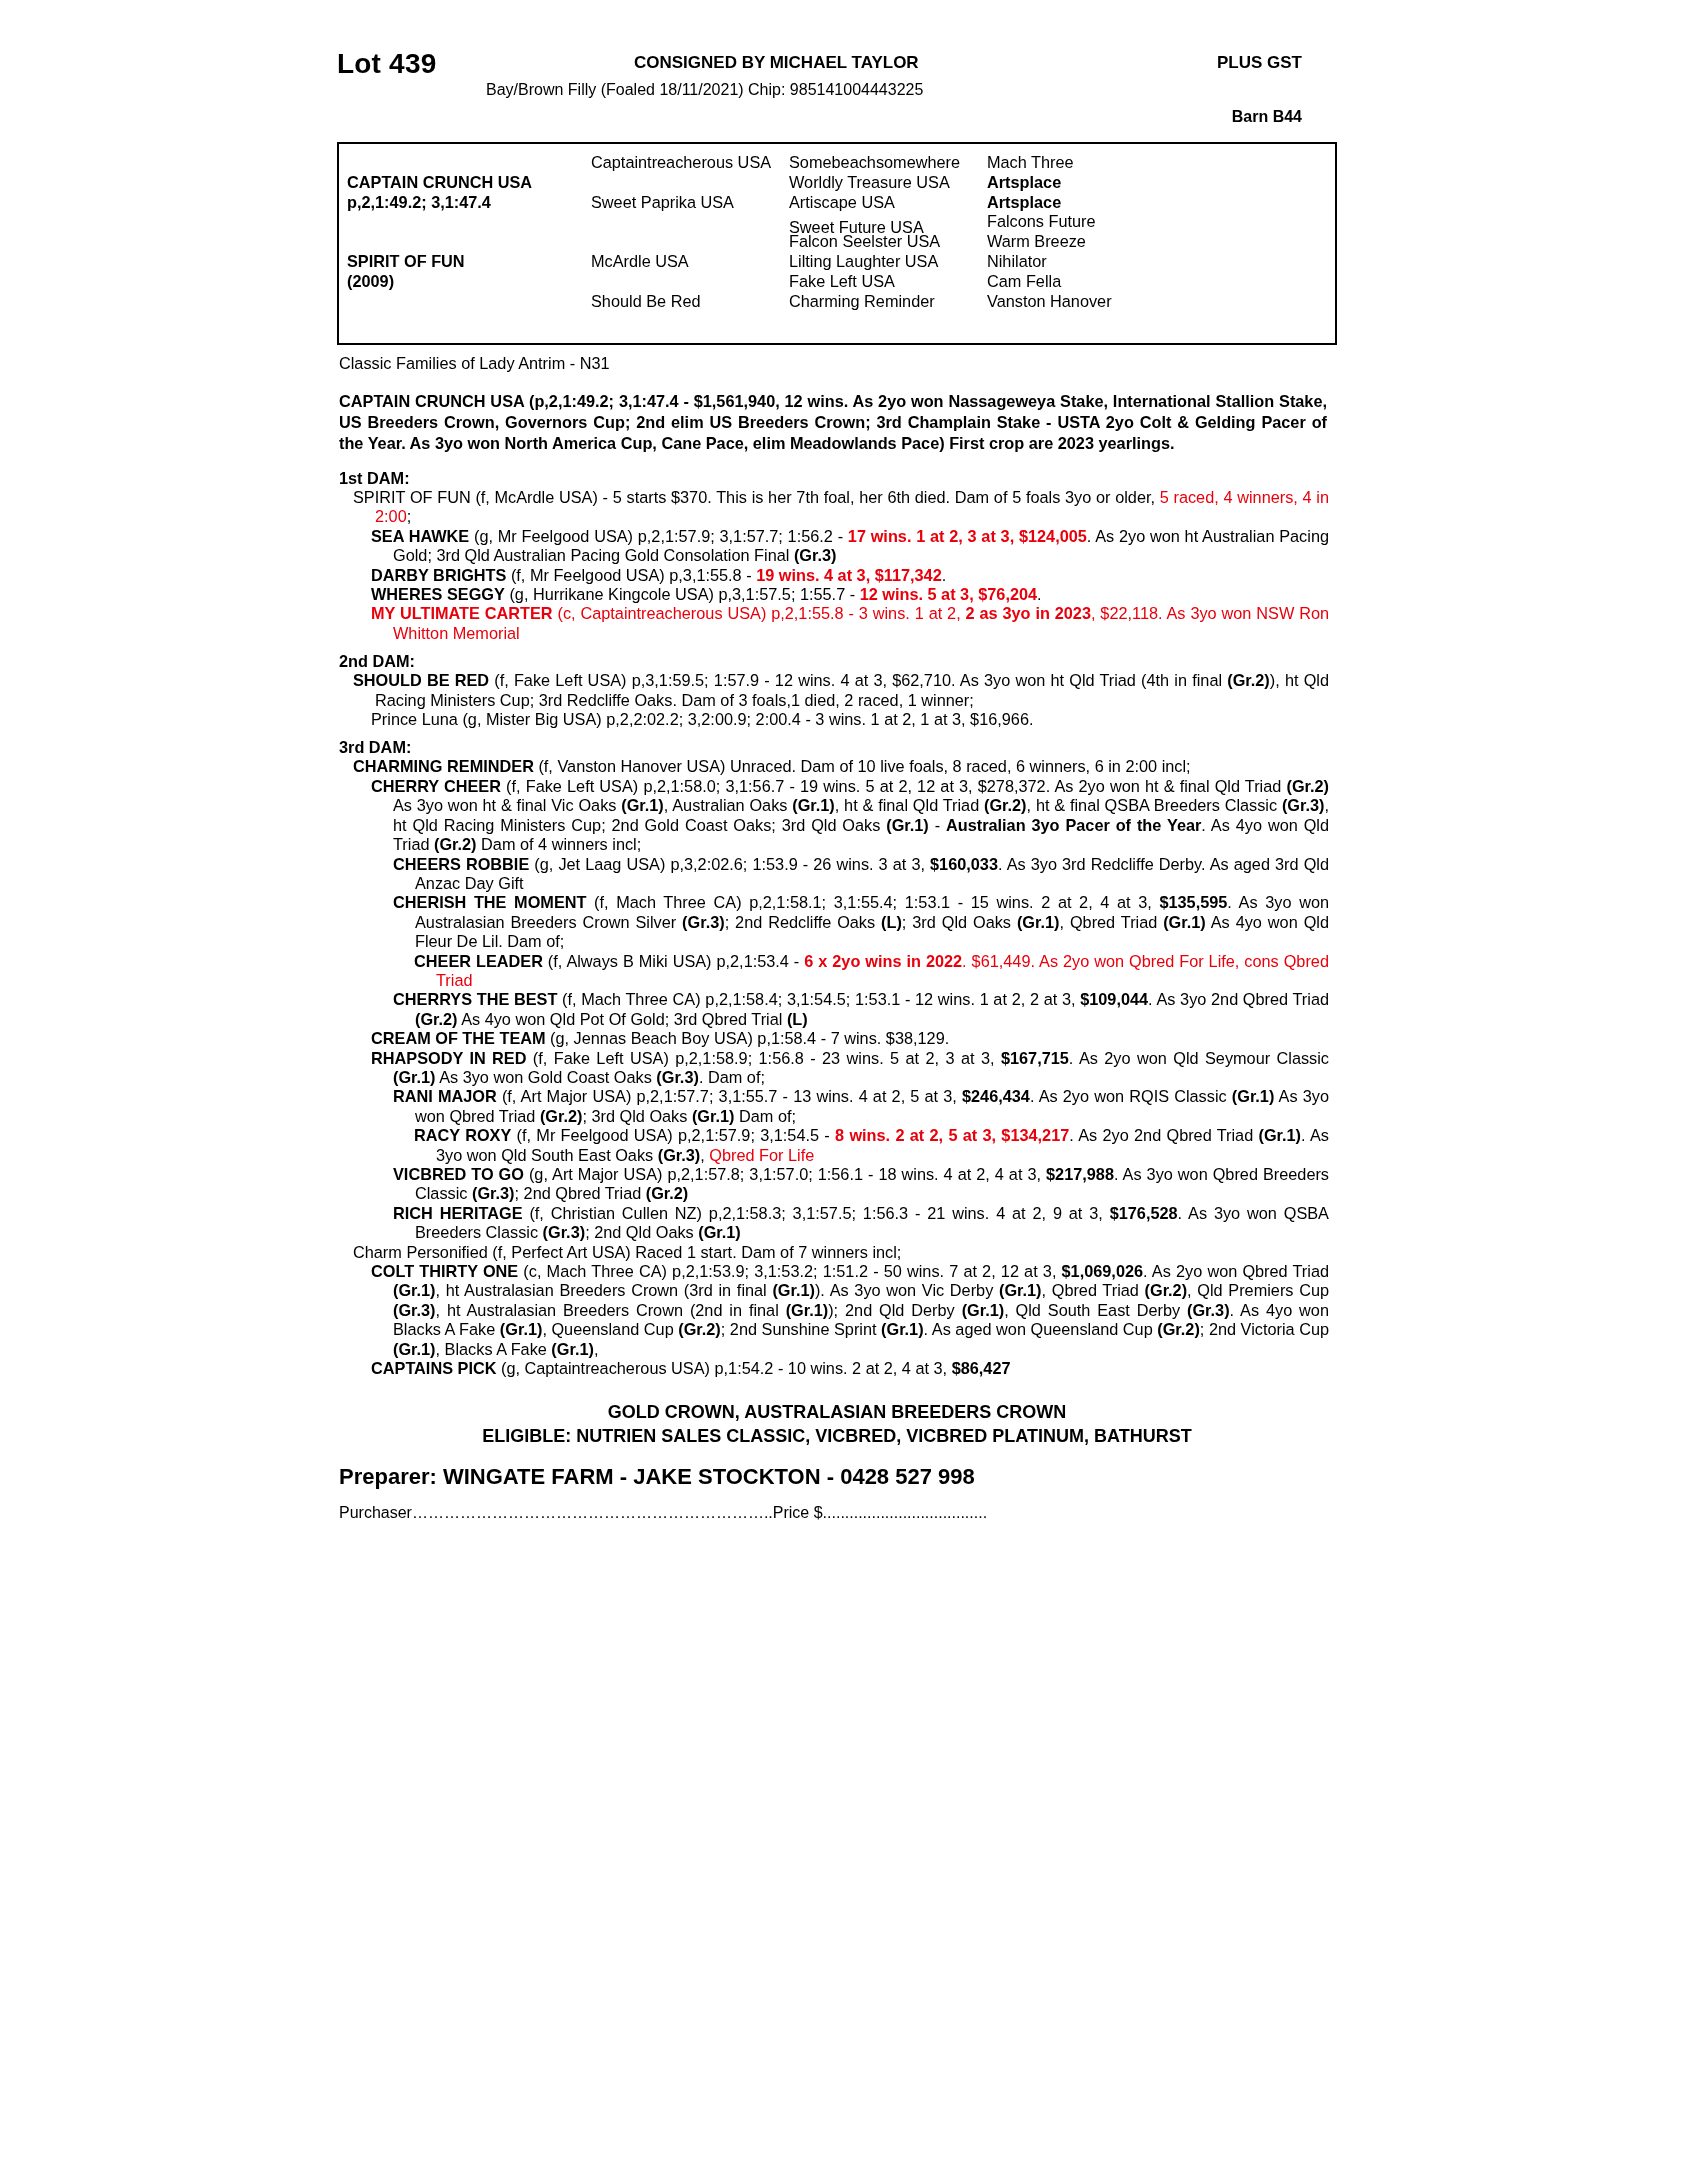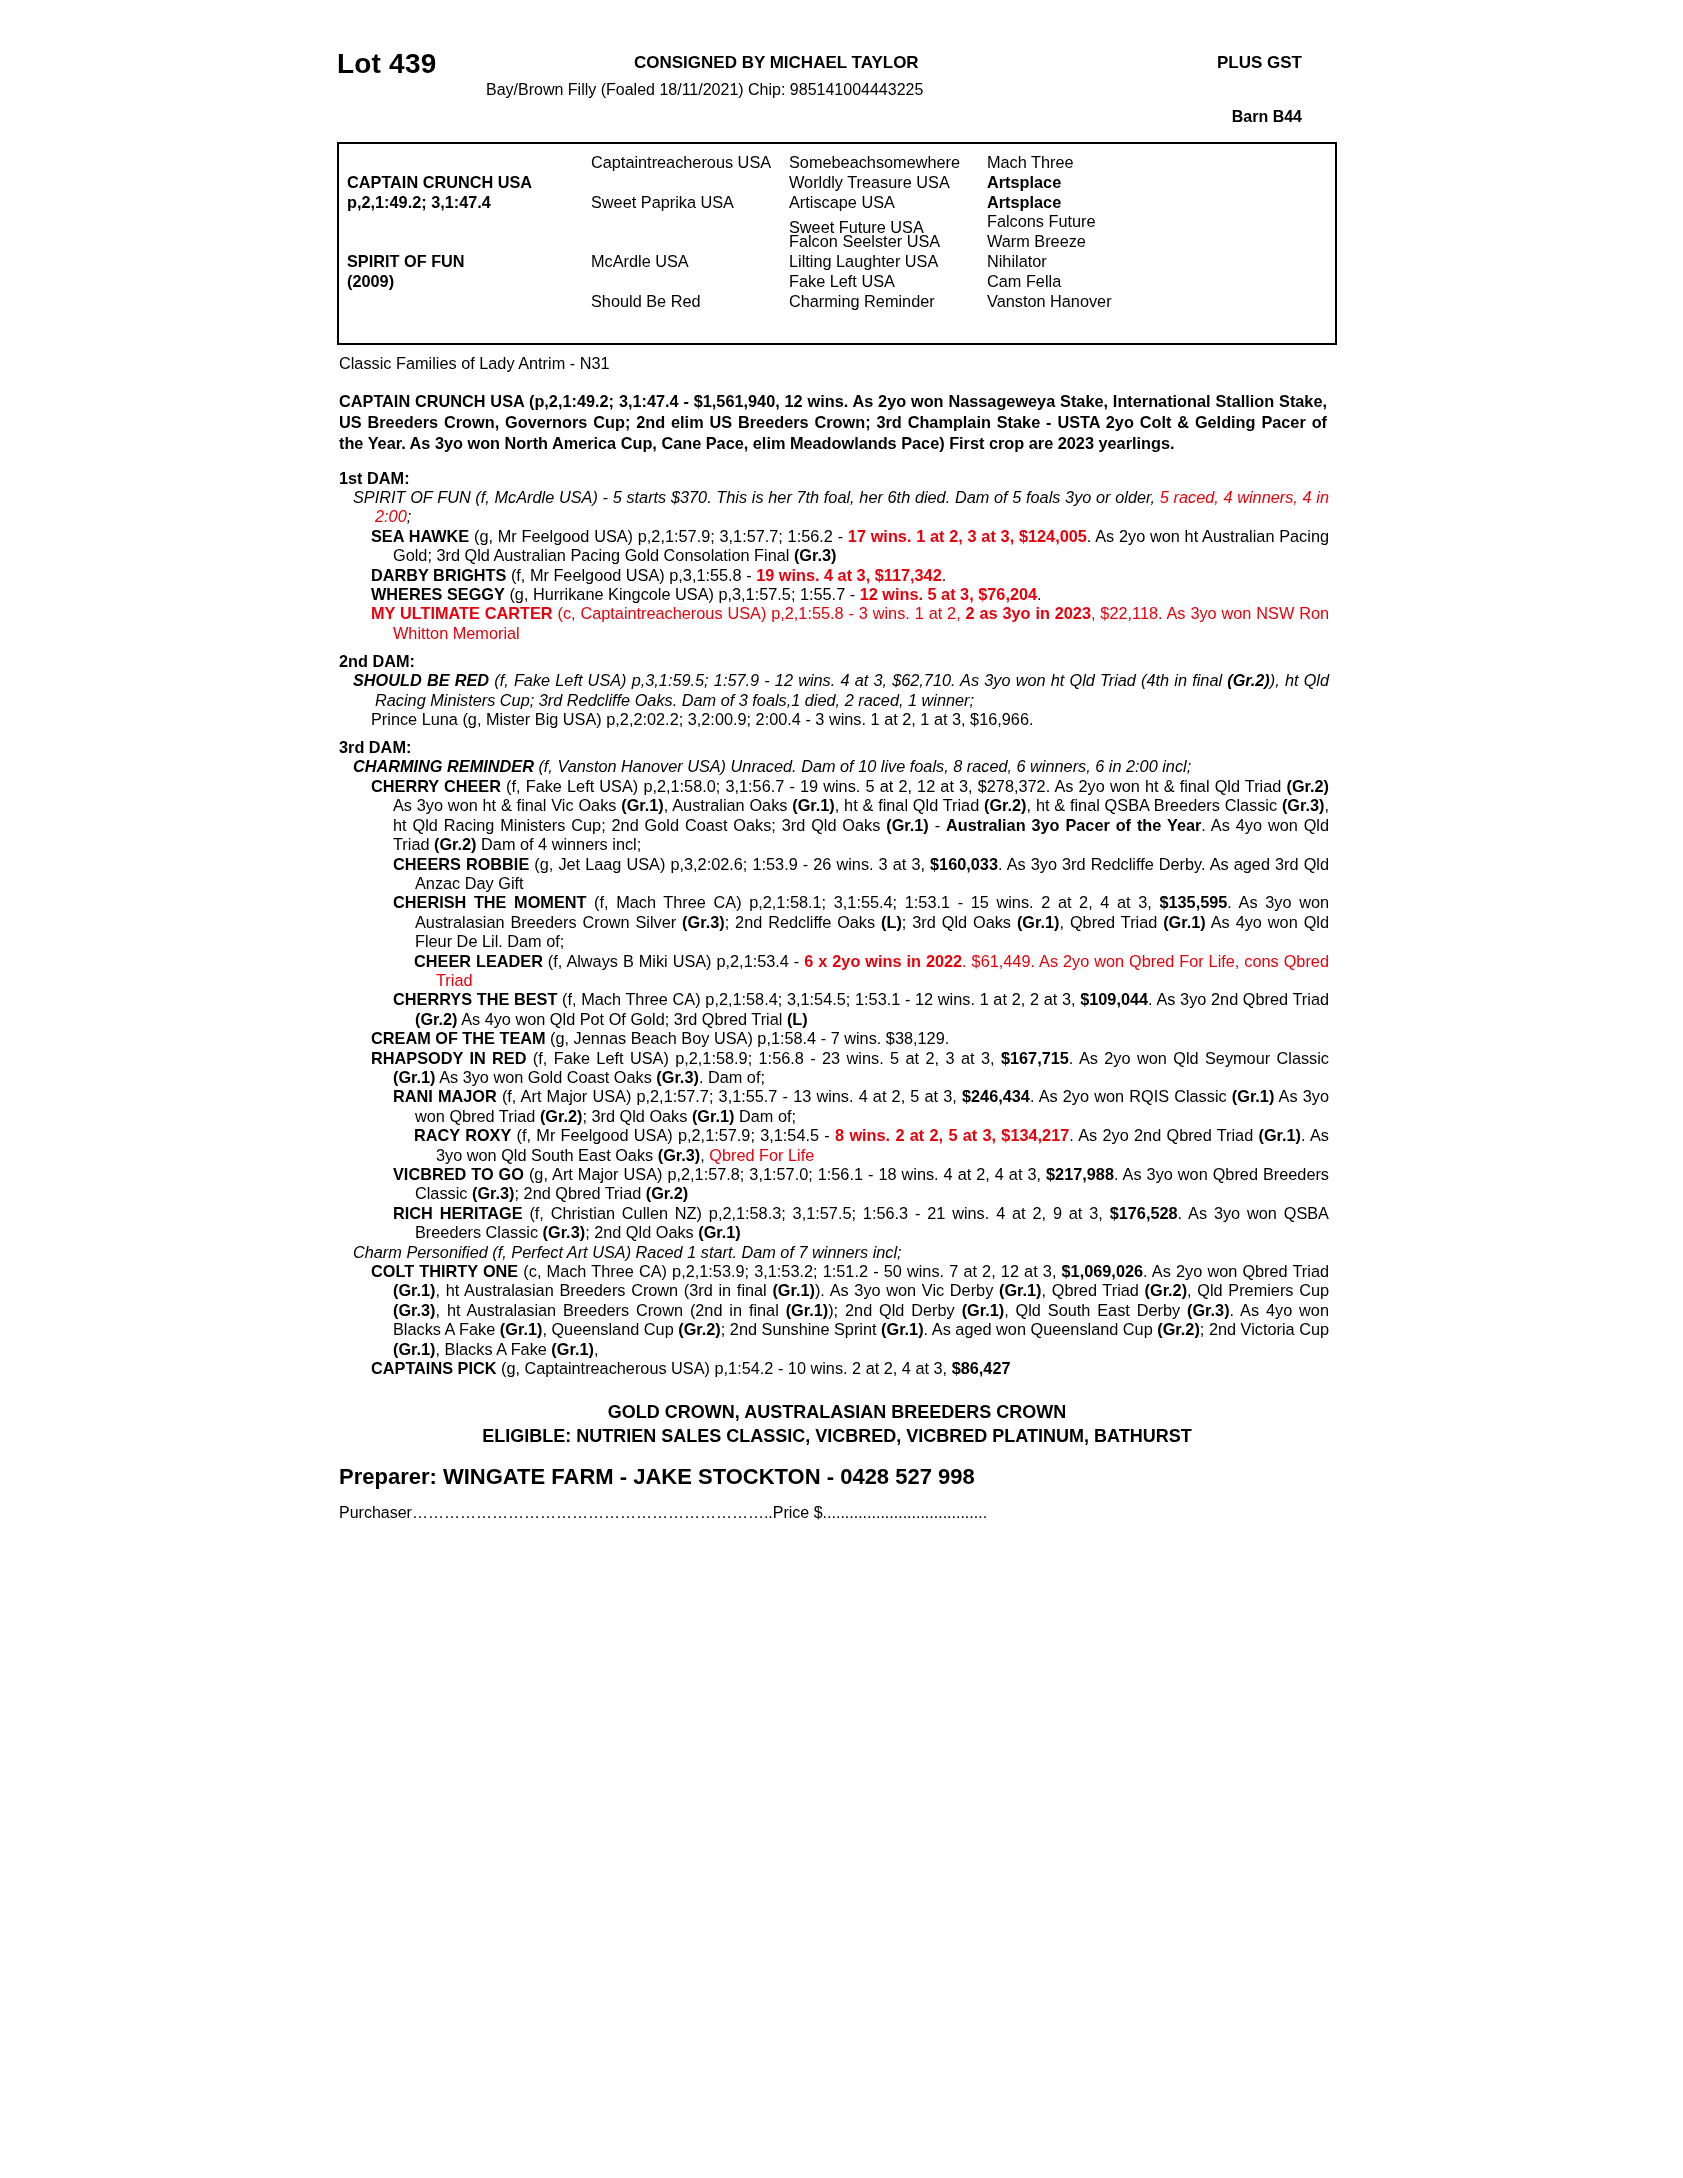--- a/index.html
+++ b/index.html
@@ -126,21 +126,21 @@
     font-size: 16.3px;
     line-height: 19.4px;
     text-align: justify;
     margin: 0;
     margin-right: 8px;
   }
   .lvl0 { margin-left: 8px;  text-indent: 0; }
   .lvl1 { margin-left: 26px; text-indent: 0; }
   .lvl2 { margin-left: 48px; text-indent: 0; }
   .lvl3 { margin-left: 69px; text-indent: 0; }
-  .hang0 { padding-left: 30px; text-indent: -22px; font-style: italic; }
+  .hang0 { padding-left: 30px; text-indent: -22px; }
   .hang1 { padding-left: 30px; text-indent: -22px; }
 
   .red { color: #e8000b; }
   .redb { color: #e8000b; font-weight: bold; }
 
   
   .eligible {
     margin-top: 22px;
     font-size: 18px;
     font-weight: bold;

